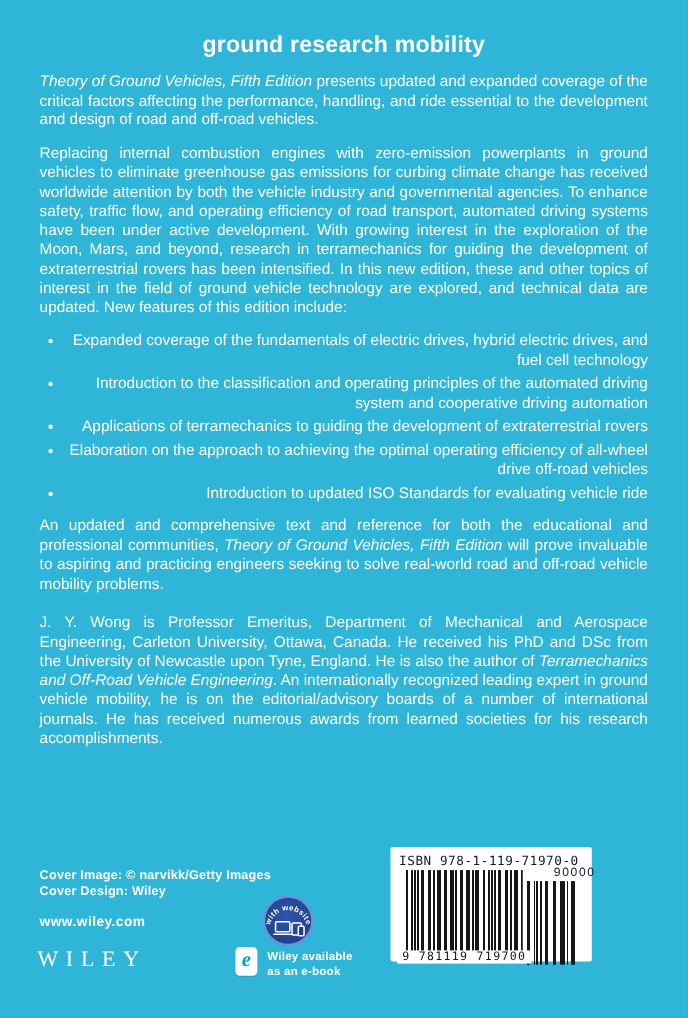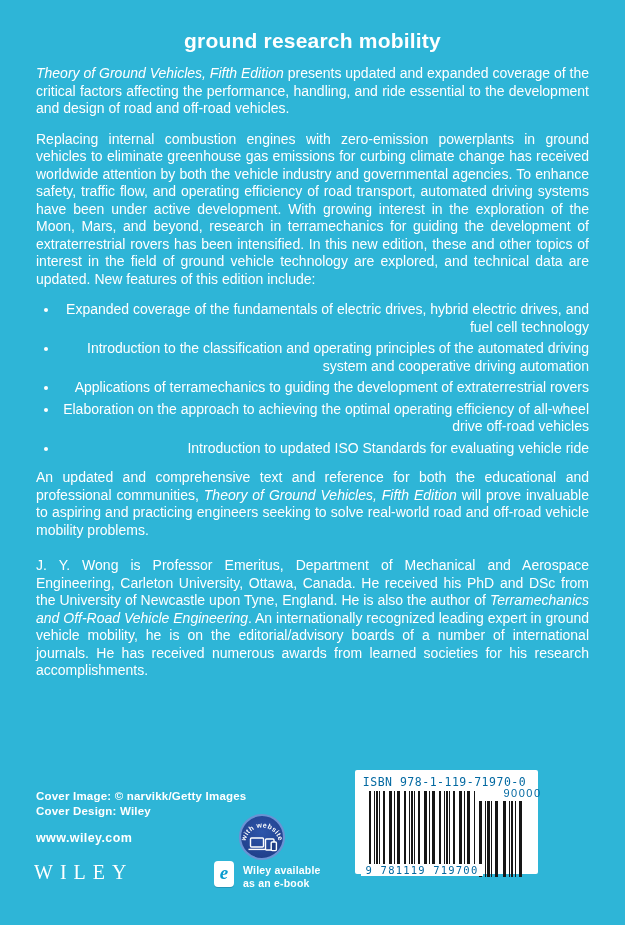--- a/index.html
+++ b/index.html
@@ -55,21 +55,21 @@
   }
   .ebook-text {
     margin-left:9px; padding-top:3px;
     font-size:10.5px; line-height:12.5px; font-weight:bold; letter-spacing:0.2px;
   }
   .ebook-text span { display:block; }
 
   
   .barcode {
     position:absolute; left:355px; top:770px; width:183px; height:104px;
-    background:#ffffff; border-radius:2px; color:#0369a1;
+    background:#ffffff; border-radius:2px; color:#0f172a;
   }
   .isbn {
     position:absolute; left:0; right:4px; top:5px;
     font-family:"DejaVu Sans Mono", monospace;
     font-size:11.5px; letter-spacing:0.5px; text-align:center; white-space:nowrap;
   }
   .main-bars {
     position:absolute; left:14px; top:21px; width:106px; height:76px;
     background-image:
       repeating-linear-gradient(90deg, #161616 0 2px, transparent 2px 7px),

